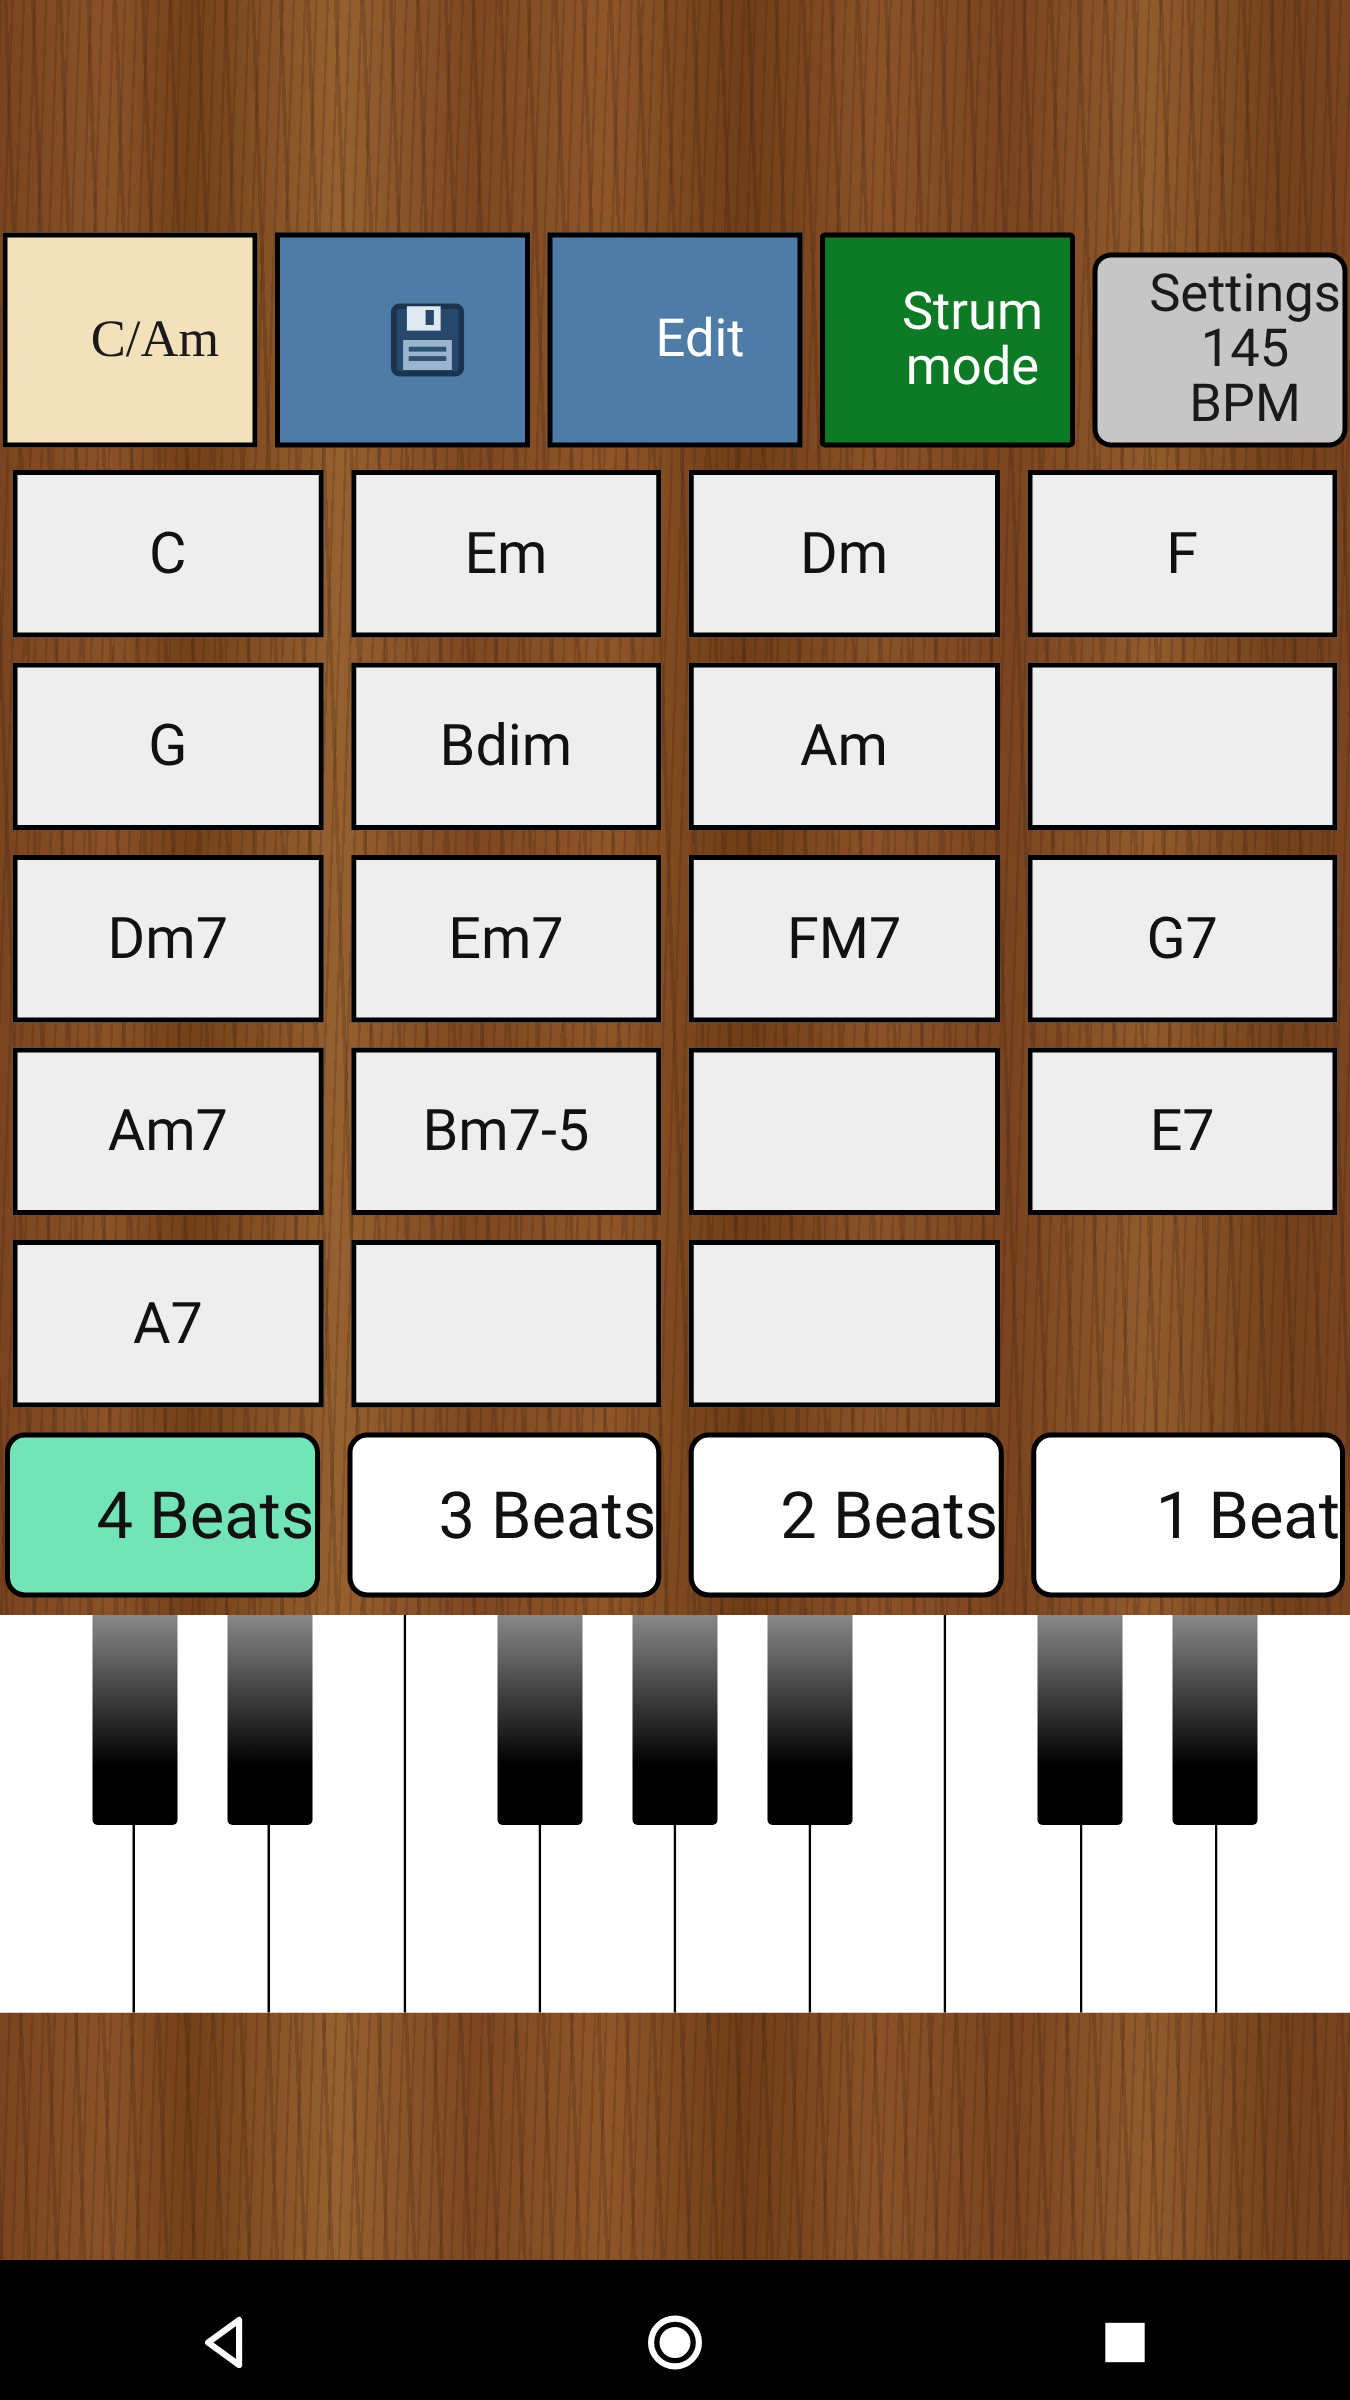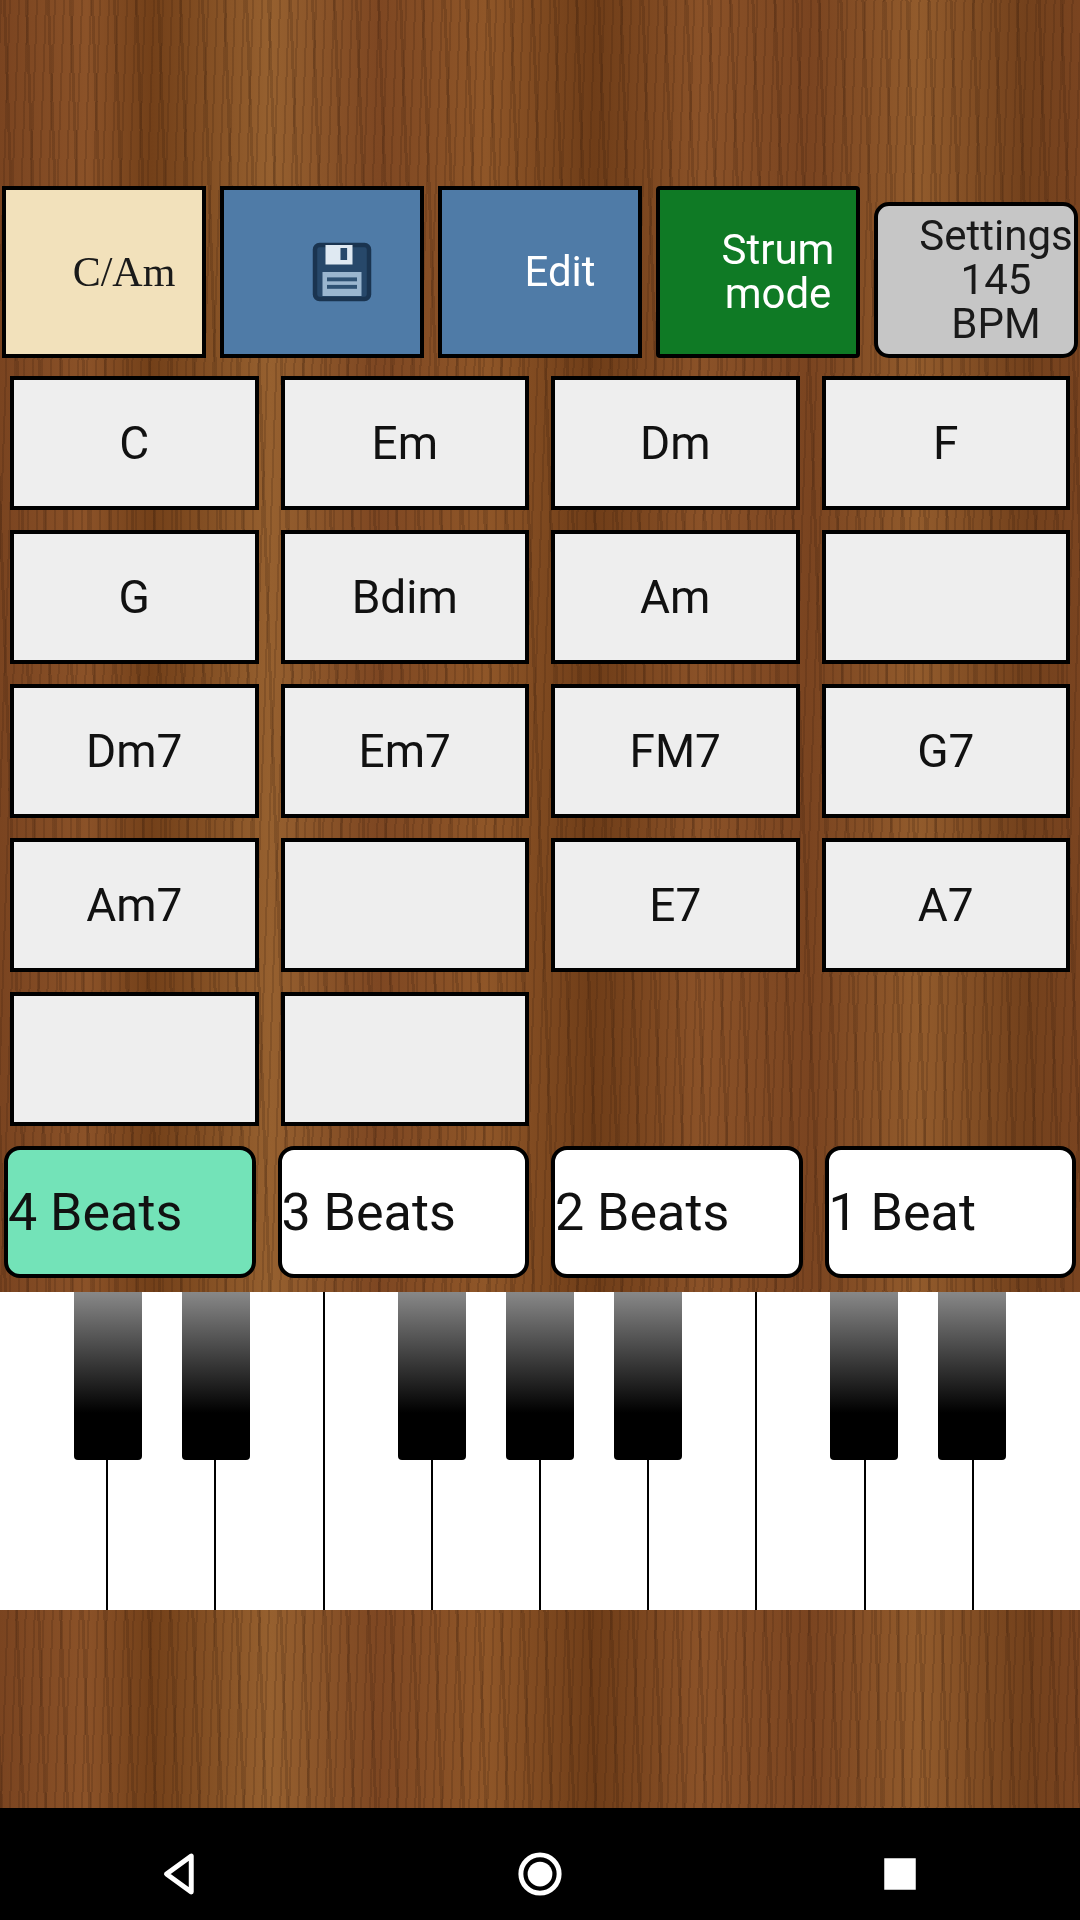--- a/index.html
+++ b/index.html
@@ -82,21 +82,21 @@
     position: absolute;
     left: 0; top: 1146px;
     width: 1080px; height: 132px;
     display:flex; gap: 22px; padding: 0 4px;
   }
   .beat {
     flex:1;
     background:#fff;
     border: 4px solid #000;
     border-radius: 16px;
-    display:flex; align-items:center; justify-content:flex-start;
+    display:flex; align-items:center; justify-content:flex-end;
     font-size: 52px; color:#111;
   }
   .beat.active { background:#73e3b8; }
 
   
   .piano {
     position: absolute;
     left: 0; top: 1292px;
     width: 1080px; height: 318px;
     background:#fff;
@@ -199,20 +199,23 @@
       <div class="chord">
         <span>FM7</span>
       </div>
       <div class="chord">
         <span>G7</span>
       </div>
       <div class="chord">
         <span>Am7</span>
       </div>
       <div class="chord">
+        <span>Bm7-5</span>
+      </div>
+      <div class="chord">
         <span></span>
       </div>
       <div class="chord">
         <span>E7</span>
       </div>
       <div class="chord">
         <span>A7</span>
       </div>
       <div class="chord">
         <span></span>

